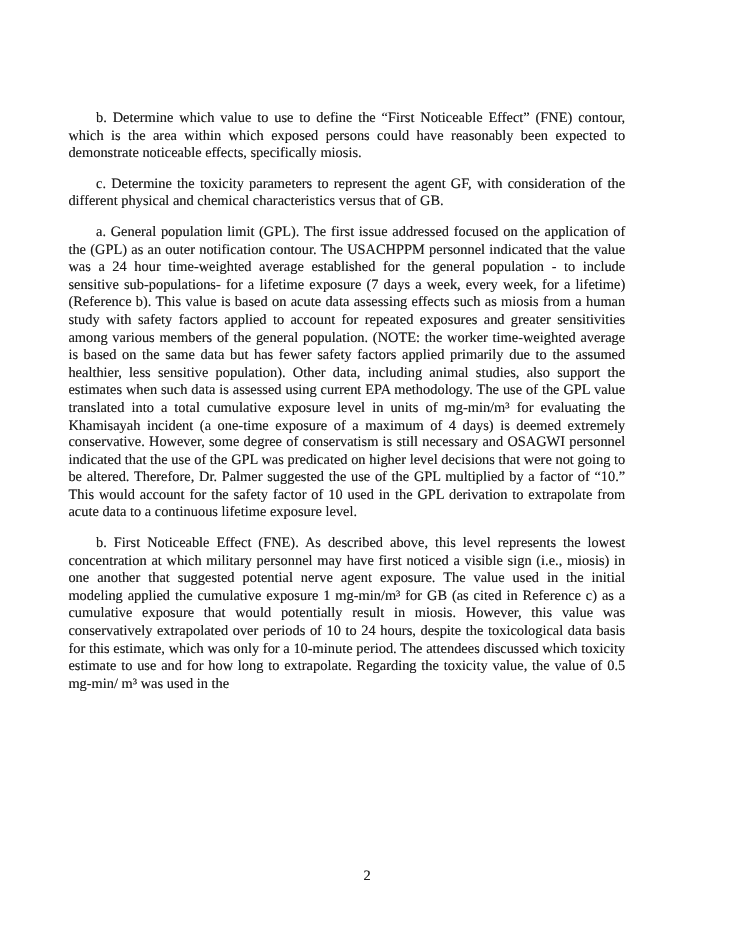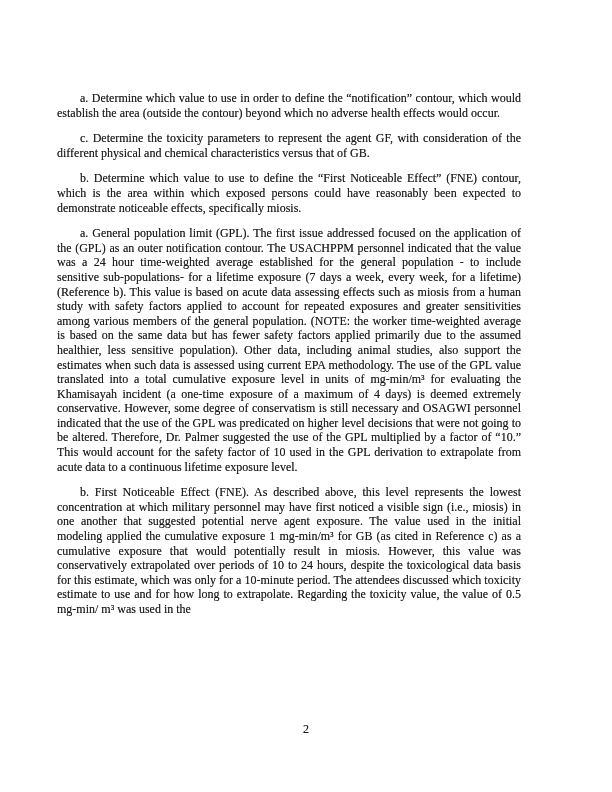--- a/index.html
+++ b/index.html
@@ -41,20 +41,19 @@
     font-size: 12px;
     line-height: 14.6px;
     text-shadow: 0 0 0.3px rgba(20,20,20,0.55);
   }
 </style>
 </head>
 <body>
 
 <div class="sheet">
   <div class="doc-text">
-    <p class="para indent">a.  Determine which value to use in order to define the “notification” contour, which would establish the area (outside the contour) beyond which no adverse health effects would occur.</p>
+    <p class="para indent">b.  Determine which value to use to define the “First Noticeable Effect” (FNE) contour, which is the area within which exposed persons could have reasonably been expected to demonstrate noticeable effects, specifically miosis.</p>
     <p class="para indent">c.  Determine the toxicity parameters to represent the agent GF, with consideration of the different physical and chemical characteristics versus that of GB.</p>
-    <p class="para indent">b.  Determine which value to use to define the “First Noticeable Effect” (FNE) contour, which is the area within which exposed persons could have reasonably been expected to demonstrate noticeable effects, specifically miosis.</p>
     <p class="para indent">a. General population limit (GPL).  The first issue addressed focused on the application of the (GPL) as an outer notification contour.   The USACHPPM personnel indicated that the value was a 24 hour time-weighted average established for the general population - to include sensitive sub-populations- for a lifetime exposure (7 days a week, every week, for a lifetime) (Reference b).   This value is based on acute data assessing effects such as miosis from a human study with safety factors applied to account for repeated exposures and greater sensitivities among various members of the general population.  (NOTE:  the worker time-weighted average is based on the same data but has fewer safety factors applied primarily due to the assumed healthier, less sensitive population).  Other data, including animal studies, also support the estimates when such data is assessed using current EPA methodology.  The use of the GPL value translated into a total cumulative exposure level in units of mg-min/m³ for evaluating the Khamisayah incident (a one-time exposure of a maximum of 4 days) is deemed extremely conservative.  However, some degree of conservatism is still necessary and OSAGWI personnel indicated that the use of the GPL was predicated on higher level decisions that were not going to be altered.   Therefore, Dr. Palmer suggested the use of the GPL multiplied by a factor of “10.”  This would account for the safety factor of 10 used in the GPL derivation to extrapolate from acute data to a continuous lifetime exposure level.</p>
     <p class="para indent">b.  First Noticeable Effect (FNE).   As described above, this level represents the lowest concentration at which military personnel may have first noticed a visible sign (i.e., miosis) in one another that suggested potential nerve agent exposure.  The value used in the initial modeling applied the cumulative exposure 1 mg-min/m³  for GB (as cited in Reference c) as a cumulative exposure that would potentially result in miosis. However, this value was conservatively extrapolated over periods of 10  to 24 hours, despite the toxicological data basis for this estimate, which was only for a 10-minute period.  The attendees discussed which toxicity estimate to use and for how long to extrapolate.  Regarding the toxicity value, the value of 0.5 mg-min/ m³ was used in the</p>
   </div>
   <div class="page-number">2</div>
 </div>
 
 </body></html>

